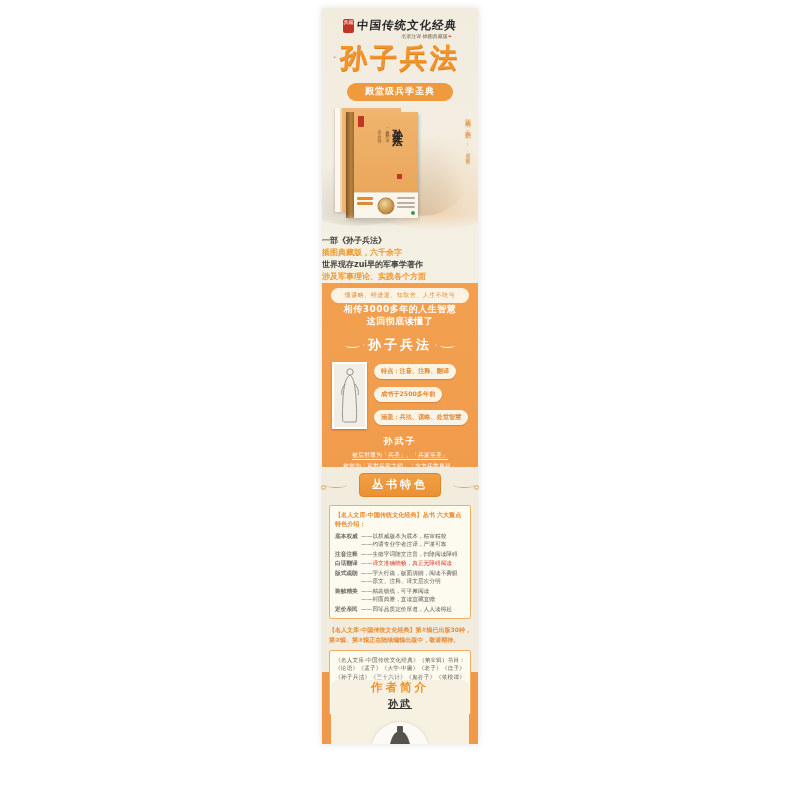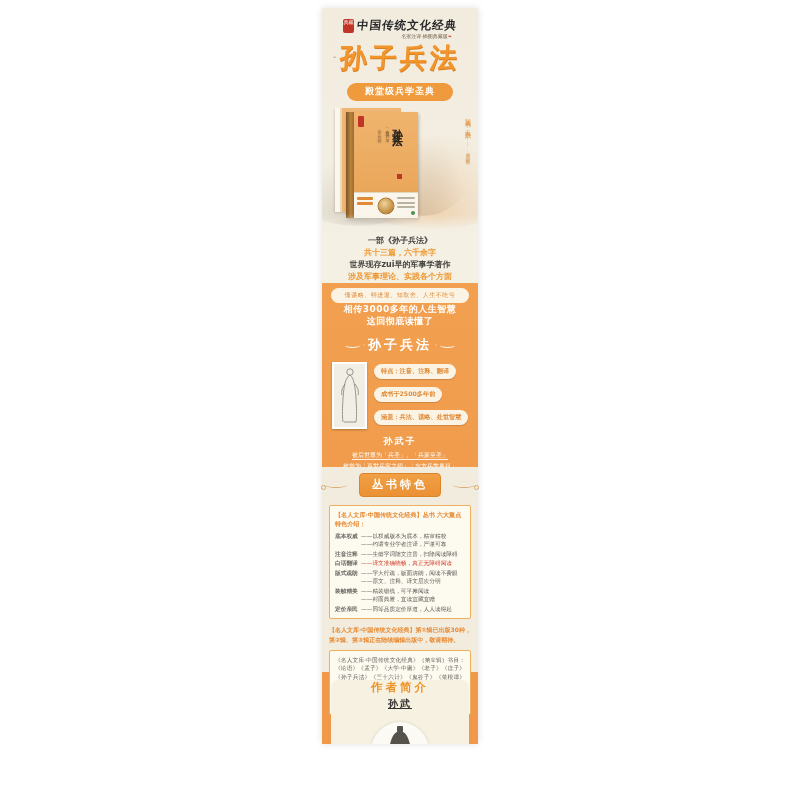--- a/index.html
+++ b/index.html
@@ -39,21 +39,21 @@
   .band-left .obar { width:16px; height:3px; background:#e08a36; margin-bottom:2px; border-radius:1px; }
   .medallion { position:absolute; left:50%; top:50%; transform:translate(-50%,-50%); width:17px; height:17px; border-radius:50%; background:radial-gradient(circle at 40% 35%, #f0d49a, #c08a3e 70%, #9a6a28); border:1px solid #a9772f; }
   .band-right { position:absolute; right:3px; top:4px; }
   .band-right .gbar { width:18px; height:2px; background:#b9b2a2; margin-bottom:2.5px; border-radius:1px; }
   .band-right .gdot { width:4px; height:4px; border-radius:50%; background:#4d8f4f; margin-left:14px; }
   .book-shadow { position:absolute; left:8px; top:114px; width:96px; height:9px; background:radial-gradient(ellipse, rgba(60,50,40,.28), rgba(60,50,40,0) 70%); }
   .side-quote { position:absolute; right:4px; top:10px; height:100px; writing-mode:vertical-rl; font-size:6px; color:#e2933f; letter-spacing:1px; line-height:1.9; opacity:.85; font-family:"DejaVu Serif","Liberation Serif",serif; }
   .side-quote .attr { font-size:5px; color:#d99a55; }
 
   
-  .sec-intro { height:51px; background:#f5f0e4; text-align:center; padding-top:3px; }
+  .sec-intro { height:51px; background:#f5f0e4; padding-top:3px; }
   .intro-line { font-size:8px; line-height:12px; font-weight:700; }
   .c-dark { color:#454440; }
   .c-orange { color:#ee9831; }
 
   
   .sec-orange { position:relative; height:184px; background:linear-gradient(180deg,#f2a050,#f09c4c); text-align:center; color:#fff; overflow:hidden; }
   .tag-pill { margin:5px auto 0; width:138px; background:#fbf4e5; border-radius:8px; font-size:6px; color:#e08a36; padding:3px 0; letter-spacing:0.5px; }
   .headline { font-size:9px; font-weight:700; line-height:12px; letter-spacing:0.5px; }
   .headline:first-of-type { margin-top:4px; }
   .sec-title-row { margin-top:9px; display:flex; align-items:center; justify-content:center; gap:3px; }
@@ -140,21 +140,21 @@
         </div>
         <div class="side-quote">
           <span>观诸兵书</span>　<span>无出孙武</span>　<span class="attr">——唐太宗·李世民</span>
         </div>
         <div class="scene-fade"></div>
       </div>
     </div>
 
     <div class="sec-intro">
       <div class="intro-line c-dark">一部《孙子兵法》</div>
-      <div class="intro-line c-orange">共十三篇，六千余字</div>
+      <div class="intro-line c-orange">插图典藏版，六千余字</div>
       <div class="intro-line c-dark">世界现存zui早的军事学著作</div>
       <div class="intro-line c-orange">涉及军事理论、实践各个方面</div>
     </div>
 
     <div class="sec-orange">
       <div class="tag-pill">懂谋略、明进退、知取舍、人生不吃亏</div>
       <div class="headline">相传3000多年的人生智慧</div>
       <div class="headline">这回彻底读懂了</div>
       <div class="sec-title-row">
         <div class="orn"></div>

